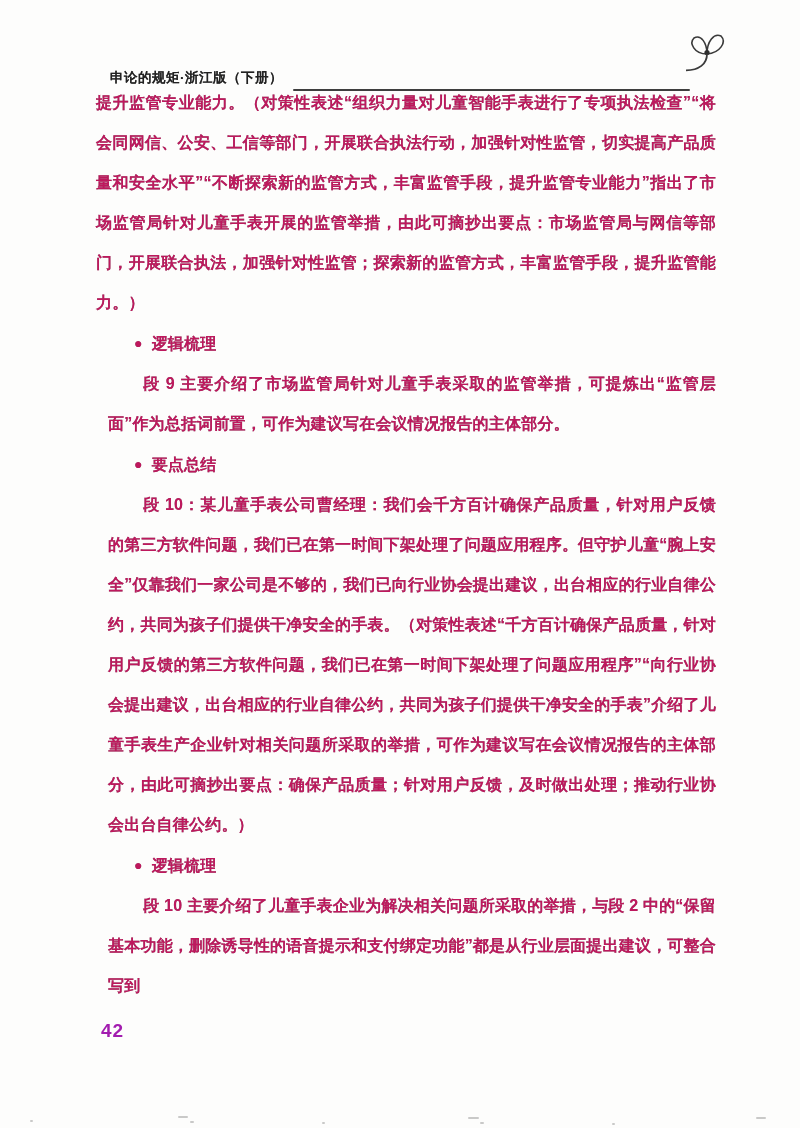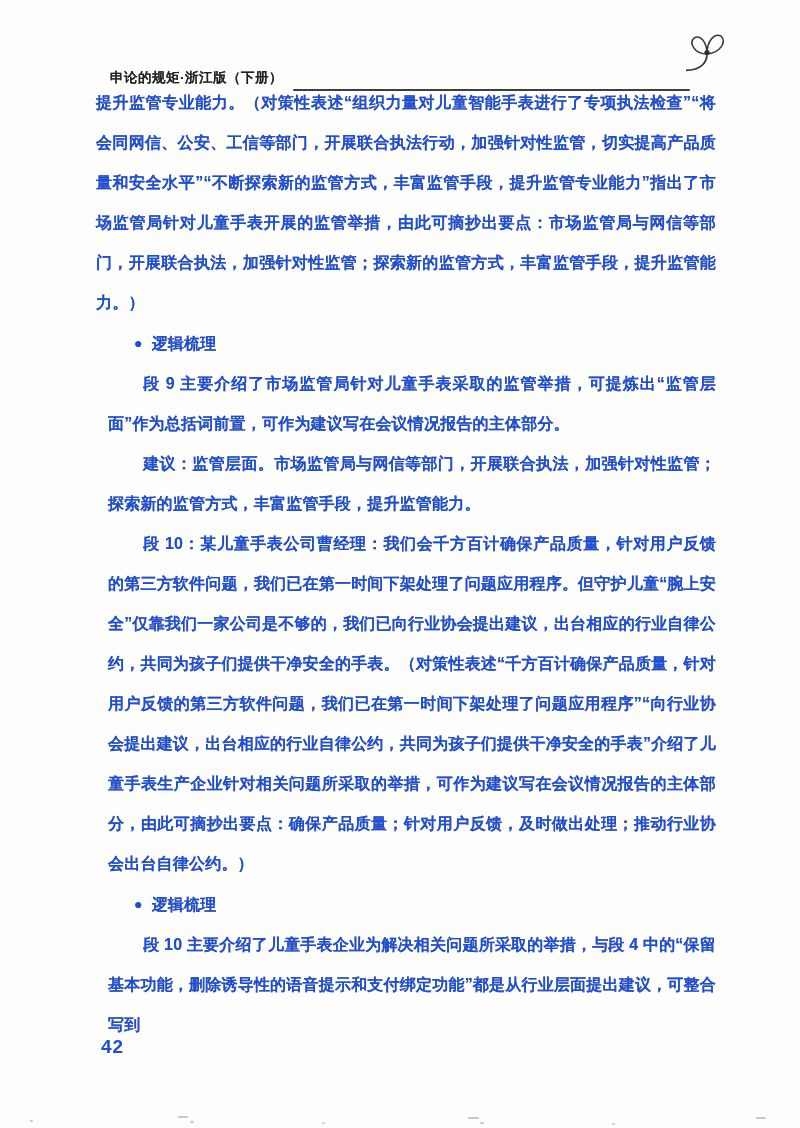--- a/index.html
+++ b/index.html
@@ -56,21 +56,21 @@
     width: 620px;
     top: 83px;
   }
   .body-text p {
     margin: 0;
     font-size: 16px;
     line-height: 40px;
     font-weight: 600;
     text-align: justify;
     letter-spacing: 0.2px;
-    color: #1d4ed8;
+    color: #be185d;
     text-shadow: 0 0 0.5px rgba(0,0,0,.45);
   }
   .para.indent { text-indent: 2.2em; margin-left: 12px; }
   .bullet-row {
     padding-left: 38px;
     text-align: right;
   }
   .bullet-marker {
     display: inline-block;
     margin-right: 9px;
@@ -78,23 +78,22 @@
     vertical-align: 1px;
   }
 
   
   .page-number {
     position: absolute;
     left: 101px;
     top: 1020px;
     font-size: 19px;
     font-weight: 600;
-    color: #1d4ed8;
+    color: #a21caf;
     letter-spacing: 1px;
-    margin-top: 16px;
   }
 
   
   .speck {
     position: absolute;
     height: 2px;
     background: #8a8a8a;
     opacity: 0.45;
     border-radius: 1px;
   }
@@ -115,28 +114,28 @@
     </svg>
   </div>
 
   <div class="body-text">
     <p class="para">提升监管专业能力。（对策性表述“组织力量对儿童智能手表进行了专项执法检查”“将会同网信、公安、工信等部门，开展联合执法行动，加强针对性监管，切实提高产品质量和安全水平”“不断探索新的监管方式，丰富监管手段，提升监管专业能力”指出了市场监管局针对儿童手表开展的监管举措，由此可摘抄出要点：市场监管局与网信等部门，开展联合执法，加强针对性监管；探索新的监管方式，丰富监管手段，提升监管能力。）</p>
 
     <p class="bullet-row"><span class="bullet-marker">●</span><span>逻辑梳理</span></p>
 
     <p class="para indent">段 9 主要介绍了市场监管局针对儿童手表采取的监管举措，可提炼出“监管层面”作为总括词前置，可作为建议写在会议情况报告的主体部分。</p>
 
+    <p class="bullet-row"><span class="bullet-marker">●</span><span>要点总结</span></p>
 
-    <p class="para indent">建议：监管层面。市场监管局与网信等部门，开展联合执法，加强针对性监管；探索新的监管方式，丰富监管手段，提升监管能力。</p>
 
     <p class="para indent">段 10：某儿童手表公司曹经理：我们会千方百计确保产品质量，针对用户反馈的第三方软件问题，我们已在第一时间下架处理了问题应用程序。但守护儿童“腕上安全”仅靠我们一家公司是不够的，我们已向行业协会提出建议，出台相应的行业自律公约，共同为孩子们提供干净安全的手表。（对策性表述“千方百计确保产品质量，针对用户反馈的第三方软件问题，我们已在第一时间下架处理了问题应用程序”“向行业协会提出建议，出台相应的行业自律公约，共同为孩子们提供干净安全的手表”介绍了儿童手表生产企业针对相关问题所采取的举措，可作为建议写在会议情况报告的主体部分，由此可摘抄出要点：确保产品质量；针对用户反馈，及时做出处理；推动行业协会出台自律公约。）</p>
 
     <p class="bullet-row"><span class="bullet-marker">●</span><span>逻辑梳理</span></p>
 
-    <p class="para indent">段 10 主要介绍了儿童手表企业为解决相关问题所采取的举措，与段 4 中的“保留基本功能，删除诱导性的语音提示和支付绑定功能”都是从行业层面提出建议，可整合写到</p>
+    <p class="para indent">段 10 主要介绍了儿童手表企业为解决相关问题所采取的举措，与段 2 中的“保留基本功能，删除诱导性的语音提示和支付绑定功能”都是从行业层面提出建议，可整合写到</p>
   </div>
 
   <span class="page-number">42</span>
 
   <span class="speck" style="left:178px; top:1116px; width:10px;"></span>
   <span class="speck" style="left:190px; top:1121px; width:4px;"></span>
   <span class="speck" style="left:468px; top:1117px; width:11px;"></span>
   <span class="speck" style="left:480px; top:1122px; width:4px;"></span>
   <span class="speck" style="left:756px; top:1117px; width:10px;"></span>
   <span class="speck" style="left:322px; top:1122px; width:3px;"></span>

